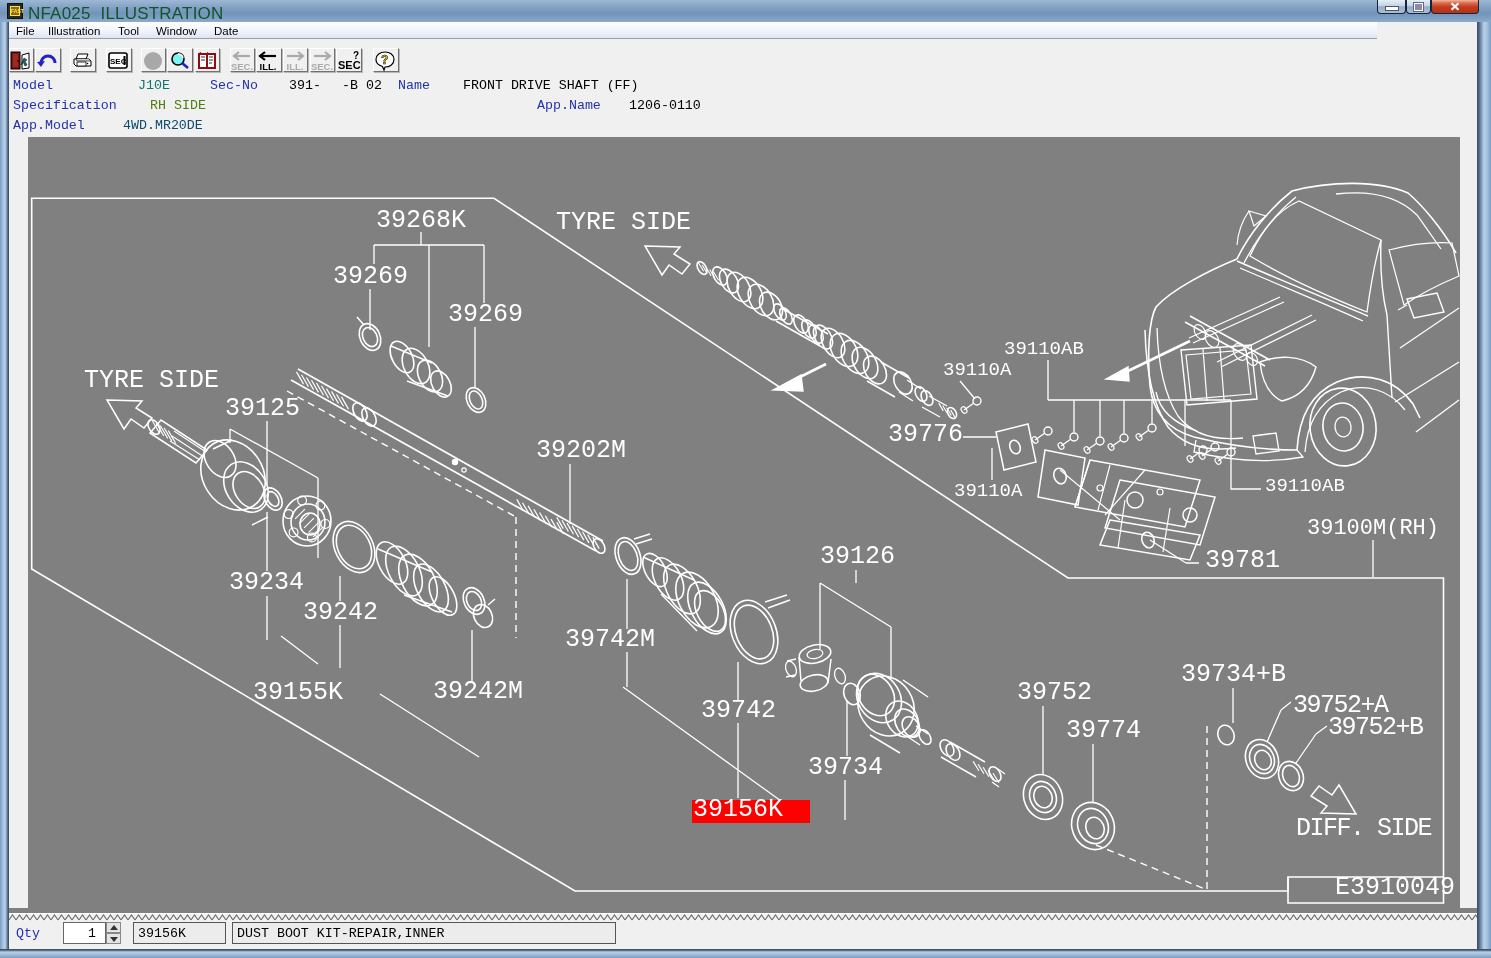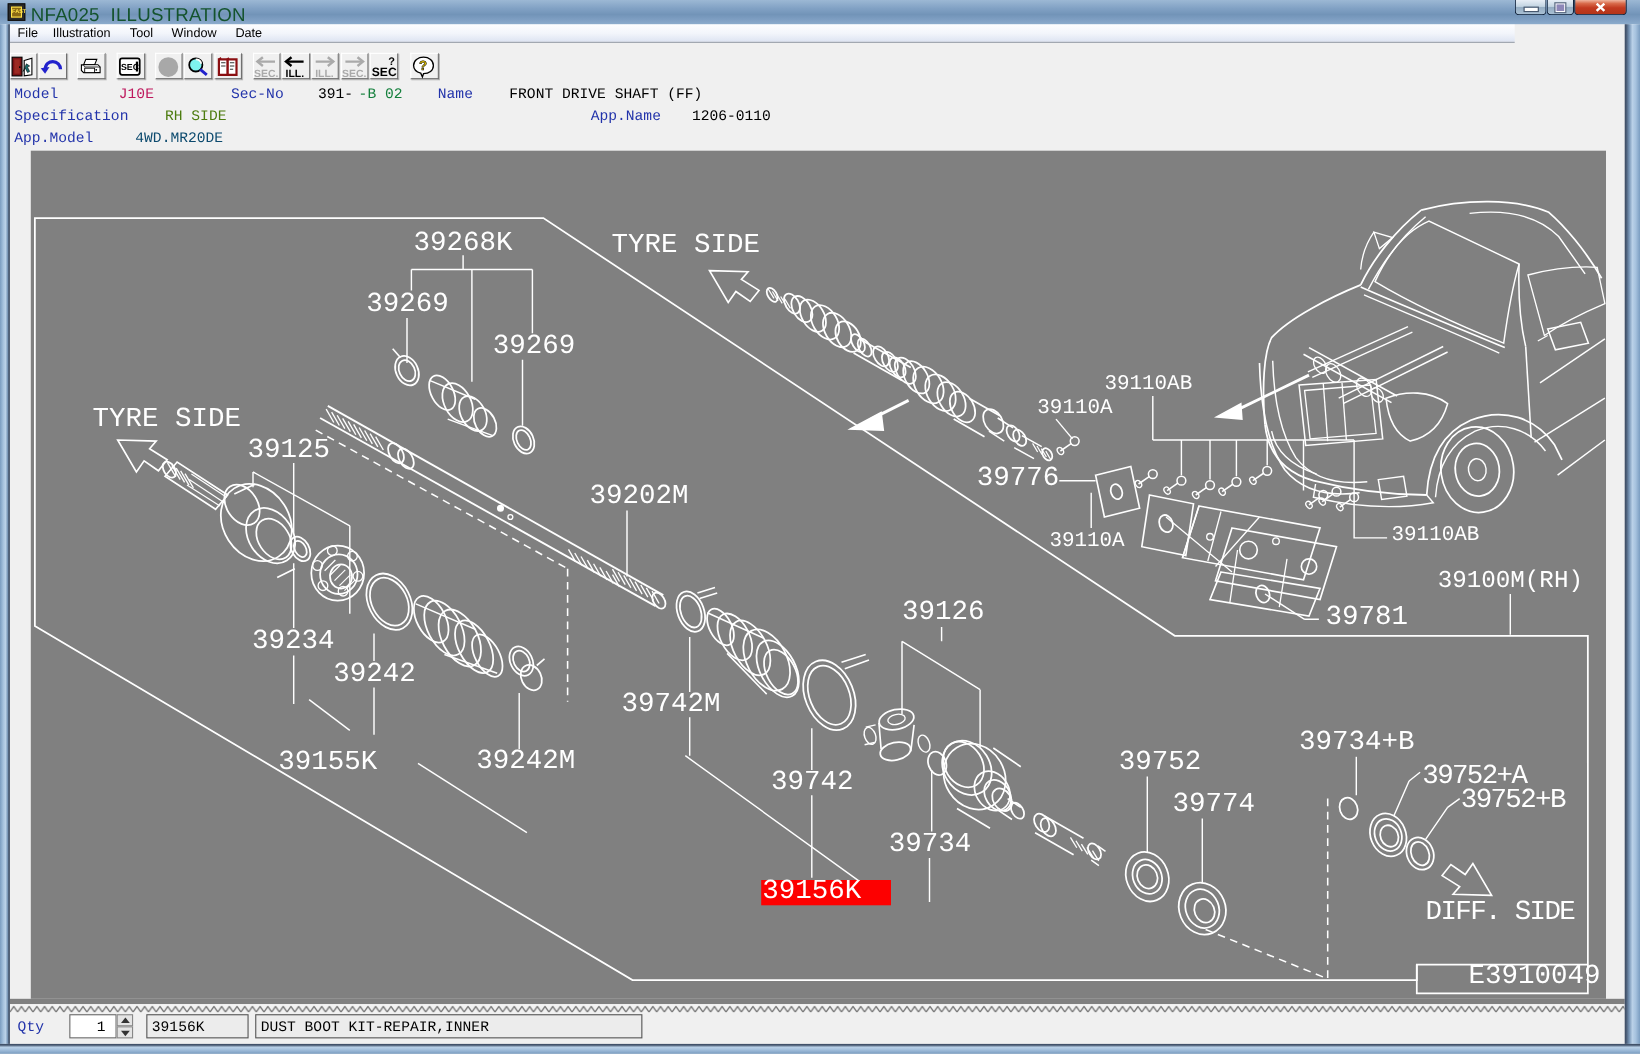--- a/index.html
+++ b/index.html
@@ -370,21 +370,21 @@
 </svg>
 
 <div class="mi" style="left:16px;top:926px;color:#2233aa">Qty</div>
 <div class="abs" style="left:63px;top:922px;width:43px;height:22px;background:#fff;border:1px solid #666"></div>
 <div class="mi" style="left:88px;top:926px;color:#000">1</div>
 <div class="abs" style="left:106px;top:922px;width:15px;height:11px;background:#e4e4e4;border:1px solid #888"></div>
 <div class="abs" style="left:106px;top:933px;width:15px;height:11px;background:#e4e4e4;border:1px solid #888"></div>
 <div class="abs" style="left:110px;top:925px;width:0;height:0;border-left:4px solid transparent;border-right:4px solid transparent;border-bottom:5px solid #333"></div>
 <div class="abs" style="left:110px;top:937px;width:0;height:0;border-left:4px solid transparent;border-right:4px solid transparent;border-top:5px solid #333"></div>
 <div class="fld" style="left:133px;width:93px">39156K</div>
-<div class="fld" style="left:232px;width:352px">DUST&nbsp;BOOT&nbsp;KIT-REPAIR,INNER</div>
+<div class="fld" style="left:232px;width:384px">DUST&nbsp;BOOT&nbsp;KIT-REPAIR,INNER</div>
 
 <div class="menubar">
 <span class="menu" style="left:7px">File</span>
 <span class="menu" style="left:39px">Illustration</span>
 <span class="menu" style="left:109px">Tool</span>
 <span class="menu" style="left:147px">Window</span>
 <span class="menu" style="left:205px">Date</span>
 </div>
 
 <div class="tb" style="left:9px;width:25px">
@@ -479,24 +479,24 @@
 </svg>
   </div>
 <div class="tb" style="left:373px;width:26px">
     <svg width="22" height="22" viewBox="0 0 22 22" style="margin-top:1px">
 <path d="M11,2 C16,2 20,5 20,9.5 C20,14 16,17 11,17 L10,20 L8.5,16.5 C5,15.5 2,13 2,9.5 C2,5 6,2 11,2 Z" fill="#fff" stroke="#000" stroke-width="1.2"></path>
 <text x="7" y="14" font-family="Liberation Sans" font-size="12" font-weight="bold" fill="#e8c800" stroke="#000" stroke-width="0.5">?</text>
 </svg>
   </div>
 
 <div class="mi" style="left:13px;top:77.5px;color:#2233aa">Model</div>
-<div class="mi" style="left:108px;top:77.5px;color:#be185d">J10E</div>
+<div class="mi" style="left:138px;top:77.5px;color:#0f766e">J10E</div>
 <div class="mi" style="left:210px;top:77.5px;color:#2233aa">Sec-No</div>
 <div class="mi" style="left:289px;top:77.5px;color:#000">391-</div>
-<div class="mi" style="left:326px;top:77.5px;color:#15803d">-B&nbsp;02</div>
+<div class="mi" style="left:342px;top:77.5px;color:#000000">-B&nbsp;02</div>
 <div class="mi" style="left:398px;top:77.5px;color:#2233aa">Name</div>
 <div class="mi" style="left:463px;top:77.5px;color:#000">FRONT&nbsp;DRIVE&nbsp;SHAFT&nbsp;(FF)</div>
 <div class="mi" style="left:13px;top:97.5px;color:#2233aa">Specification</div>
 <div class="mi" style="left:150px;top:97.5px;color:#4d7c0f">RH&nbsp;SIDE</div>
 <div class="mi" style="left:537px;top:97.5px;color:#2233aa">App.Name</div>
 <div class="mi" style="left:629px;top:97.5px;color:#000">1206-0110</div>
 <div class="mi" style="left:13px;top:117.5px;color:#2233aa">App.Model</div>
 <div class="mi" style="left:123px;top:117.5px;color:#0c4a6e">4WD.MR20DE</div>
 
 <div class="titlebar"></div>

